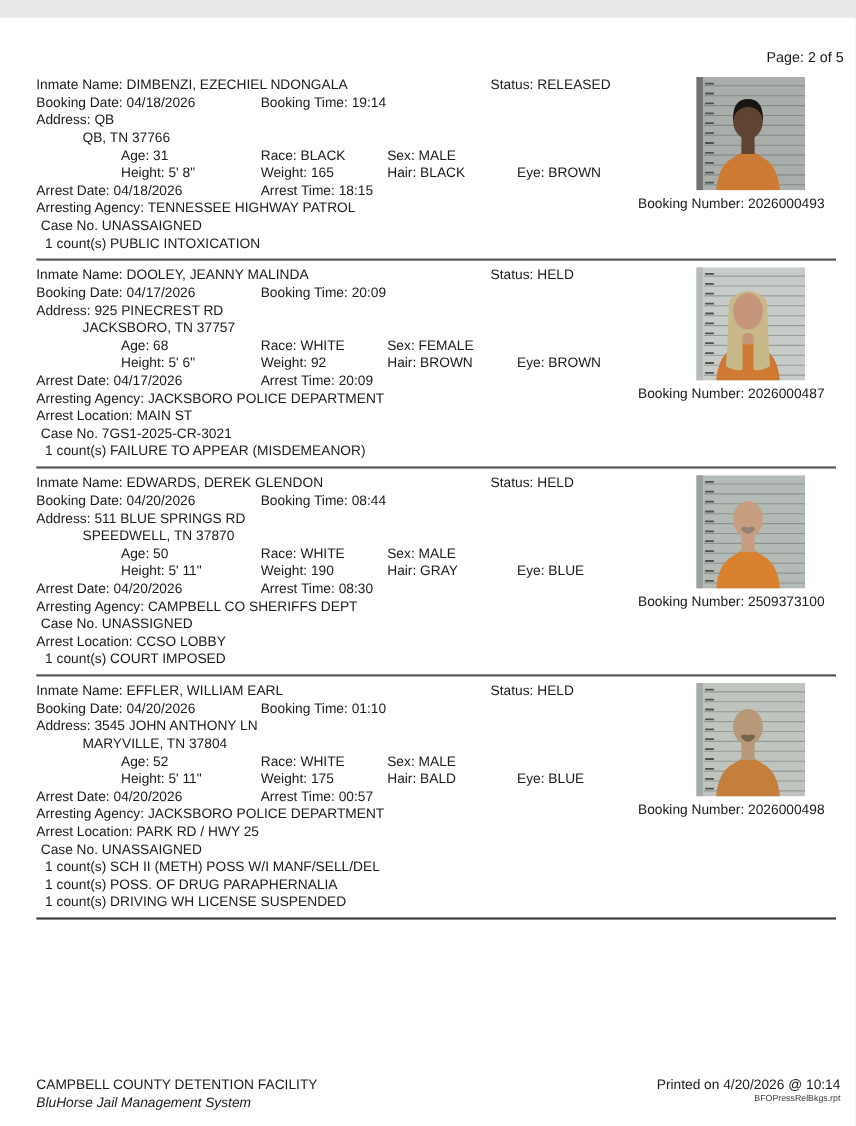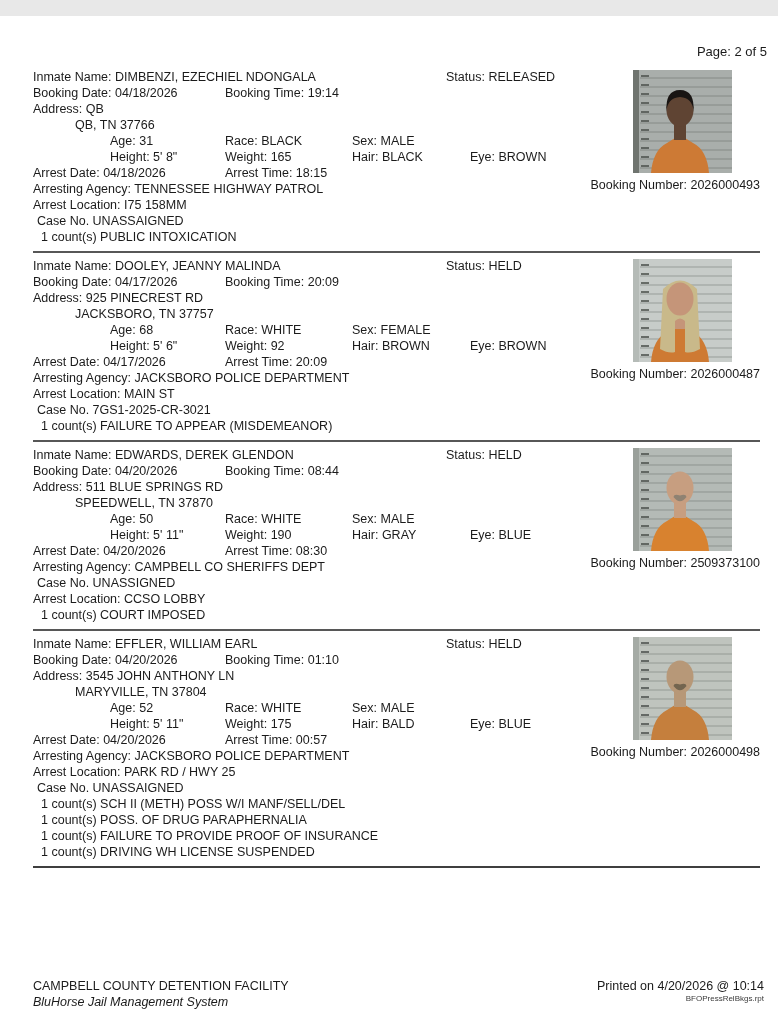--- a/index.html
+++ b/index.html
@@ -23,30 +23,30 @@
     padding:6px 0 5px 0;
     border-bottom:2px solid #575757;
   }
   .record:last-child { border-bottom:2.5px solid #3f3f3f; }
   .rows { width:545px; }
   .row { position:relative; height:16px; white-space:nowrap; }
   .cell { position:absolute; top:0; white-space:nowrap; }
   .c0 { left:0; }
   .caddr { left:42px; }
   .c1 { left:77px; }
-  .c2 { left:192px; }
+  .c2 { left:204px; }
   .c3 { left:319px; }
   .c4 { left:413px; }
   .c5 { left:437px; }
   .ccase { left:4px; }
   .ccharge { left:8px; }
   .photo-col { position:absolute; top:6px; right:0; width:180px; }
   .photo { width:99px; height:103px; margin-left:53px; }
   .photo svg { display:block; width:99px; height:103px; }
-  .booking-number { margin-top:5px; text-align:right; white-space:nowrap; }
+  .booking-number { margin-top:5px; white-space:nowrap; }
   .footer {
     position:absolute; left:33px; right:14px; top:962px;
     display:flex; justify-content:space-between; align-items:flex-start;
   }
   .footer-left div { line-height:16px; }
   .footer-right { text-align:right; }
   .footer-right .printed { line-height:16px; }
   .footer-right .rptfile { font-size:8px; color:#3a3a3a; line-height:10px; }
   .italic { font-style:italic; }
 </style>
@@ -139,26 +139,20 @@
         </span>
       </div>
 
       <div class="row">
         <span class="cell c0">
           <span>Arresting Agency:</span>
           <span>TENNESSEE HIGHWAY PATROL</span>
         </span>
       </div>
 
-      <div class="row">
-        <span class="cell c0">
-          <span>Arrest Location:</span>
-          <span>I75 158MM</span>
-        </span>
-      </div>
 
       <div class="row">
         <span class="cell ccase">
           <span>Case No.</span>
           <span>UNASSAIGNED</span>
         </span>
       </div>
 
       <div>
             <div class="row">
@@ -625,23 +619,20 @@
       </div>
 
       <div>
             <div class="row">
               <span class="cell ccharge"><span>1</span> <span>count(s)</span> <span>SCH II (METH) POSS W/I MANF/SELL/DEL</span></span>
             </div>
             <div class="row">
               <span class="cell ccharge"><span>1</span> <span>count(s)</span> <span>POSS. OF DRUG PARAPHERNALIA</span></span>
             </div>
             <div class="row">
-              <span class="cell ccharge"><span>1</span> <span>count(s)</span> <span>FAILURE TO PROVIDE PROOF OF INSURANCE</span></span>
-            </div>
-            <div class="row">
               <span class="cell ccharge"><span>1</span> <span>count(s)</span> <span>DRIVING WH LICENSE SUSPENDED</span></span>
             </div>
           </div>
     </div>
 
     <div class="photo-col">
       <div class="photo">
         <svg viewBox="0 0 99 103" xmlns="http://www.w3.org/2000/svg">
           <rect class="ph-bg" x="0" y="0" width="99" height="103" fill="#bfc4be"></rect>
           <g>

